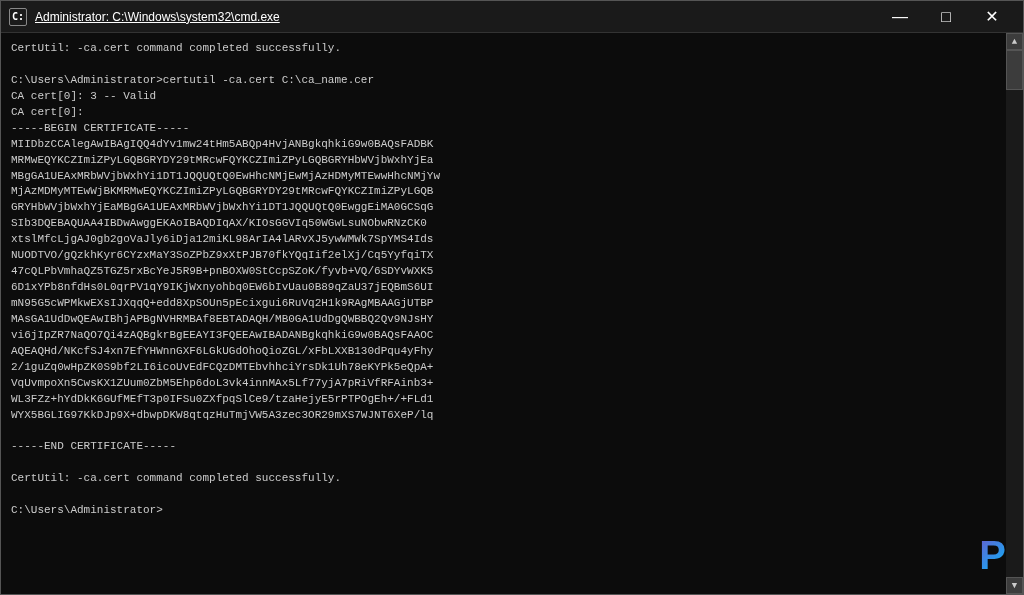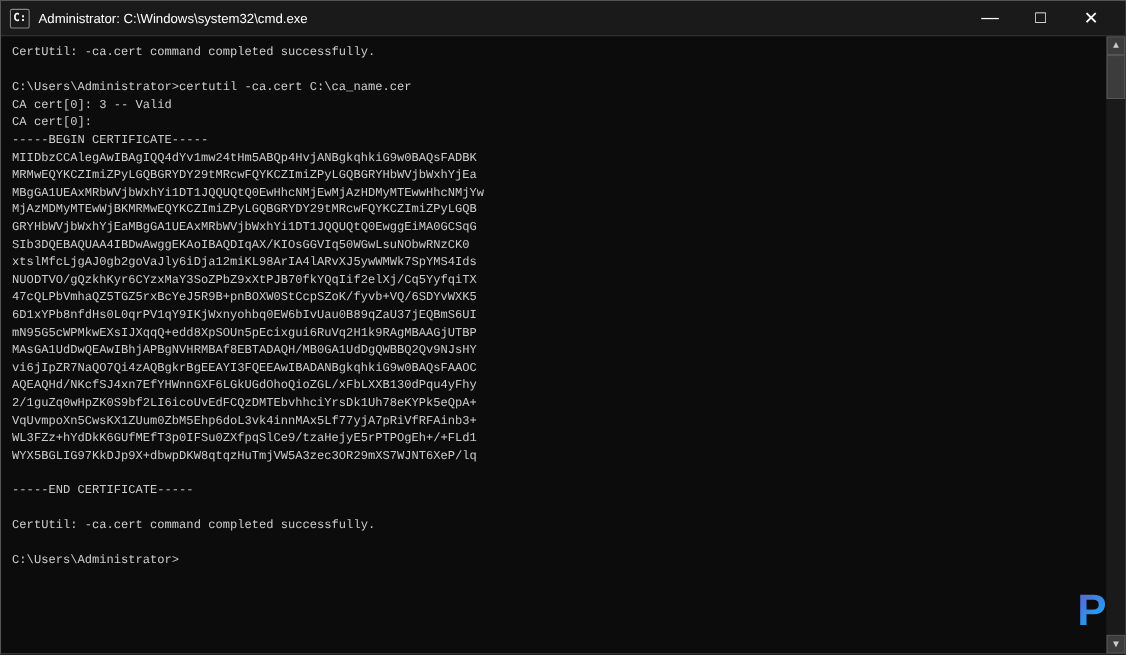--- a/index.html
+++ b/index.html
@@ -48,20 +48,21 @@
       font-size: 10px;
       font-weight: bold;
       font-family: monospace;
     }
 
     .title-bar-text {
       flex: 1;
       color: #fff;
       font-size: 12px;
       font-family: 'Segoe UI', sans-serif;
+      text-decoration: underline;
     }
 
     .title-bar-controls {
       display: flex;
       gap: 0;
     }
 
     .tb-btn {
       width: 46px;
       height: 32px;

